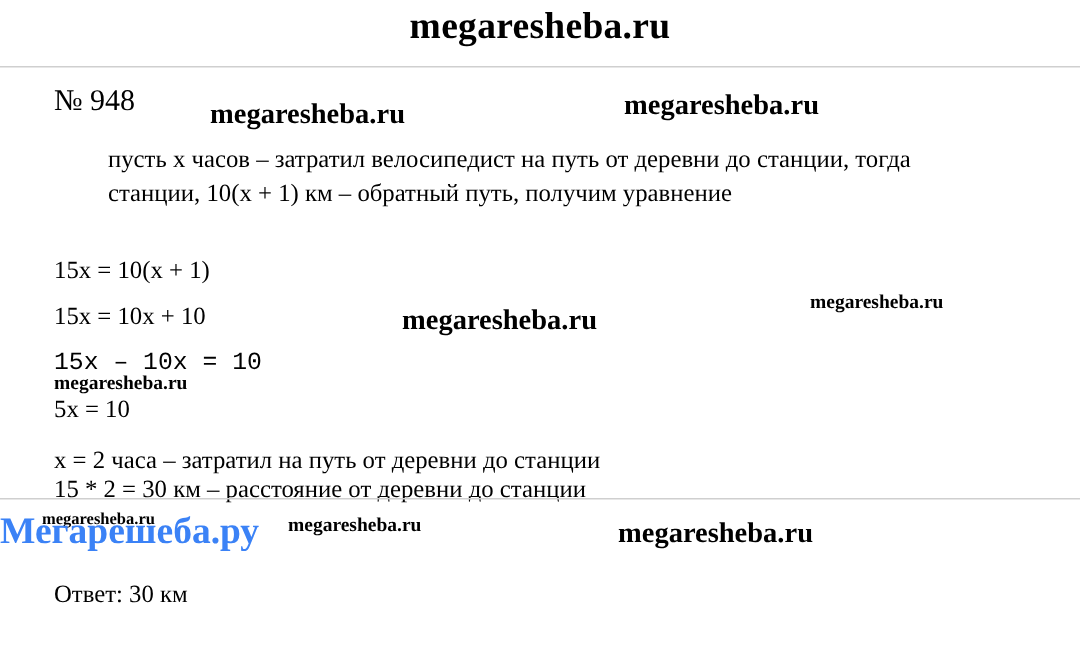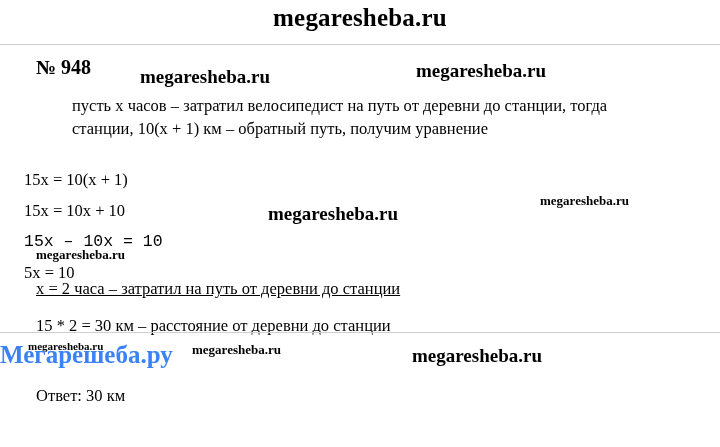--- a/index.html
+++ b/index.html
@@ -51,55 +51,55 @@
     background: #cfcfcf;
   }
   .rule.top { top: 44px; }
   .rule.bottom { bottom: 42px; }
 
   .task-number {
     position: absolute;
     left: 36px;
     top: 56px;
     font-family: "Liberation Serif", serif;
-    font-weight: bold;
+    font-weight: normal;
     font-size: 20px;
   }
 
   .body-text {
     position: absolute;
     left: 36px;
     top: 94px;
     width: 660px;
     font-size: 16.5px;
     line-height: 23px;
     margin-left: 36px;
   }
   .body-text .line {
     white-space: nowrap;
   }
 
   .eq {
     position: absolute;
-    left: 24px;
+    left: 36px;
     font-size: 16.5px;
     white-space: nowrap;
   }
   .eq1 { top: 170px; }
   .eq2 { top: 201px; text-align: center; }
   .eq3 { top: 232px; font-family: Liberation Mono, monospace; }
   .eq4 { top: 263px; }
 
   .statement {
     position: absolute;
     left: 36px;
     font-size: 16.5px;
     white-space: nowrap;
   }
-  .st1 { top: 279px; text-decoration: underline; }
+  .st1 { top: 297px; }
   .st2 { top: 316px; }
 
   .answer {
     position: absolute;
     left: 36px;
     top: 386px;
     font-size: 16.5px;
     white-space: nowrap;
     font-family: Liberation Serif, serif;
   }

